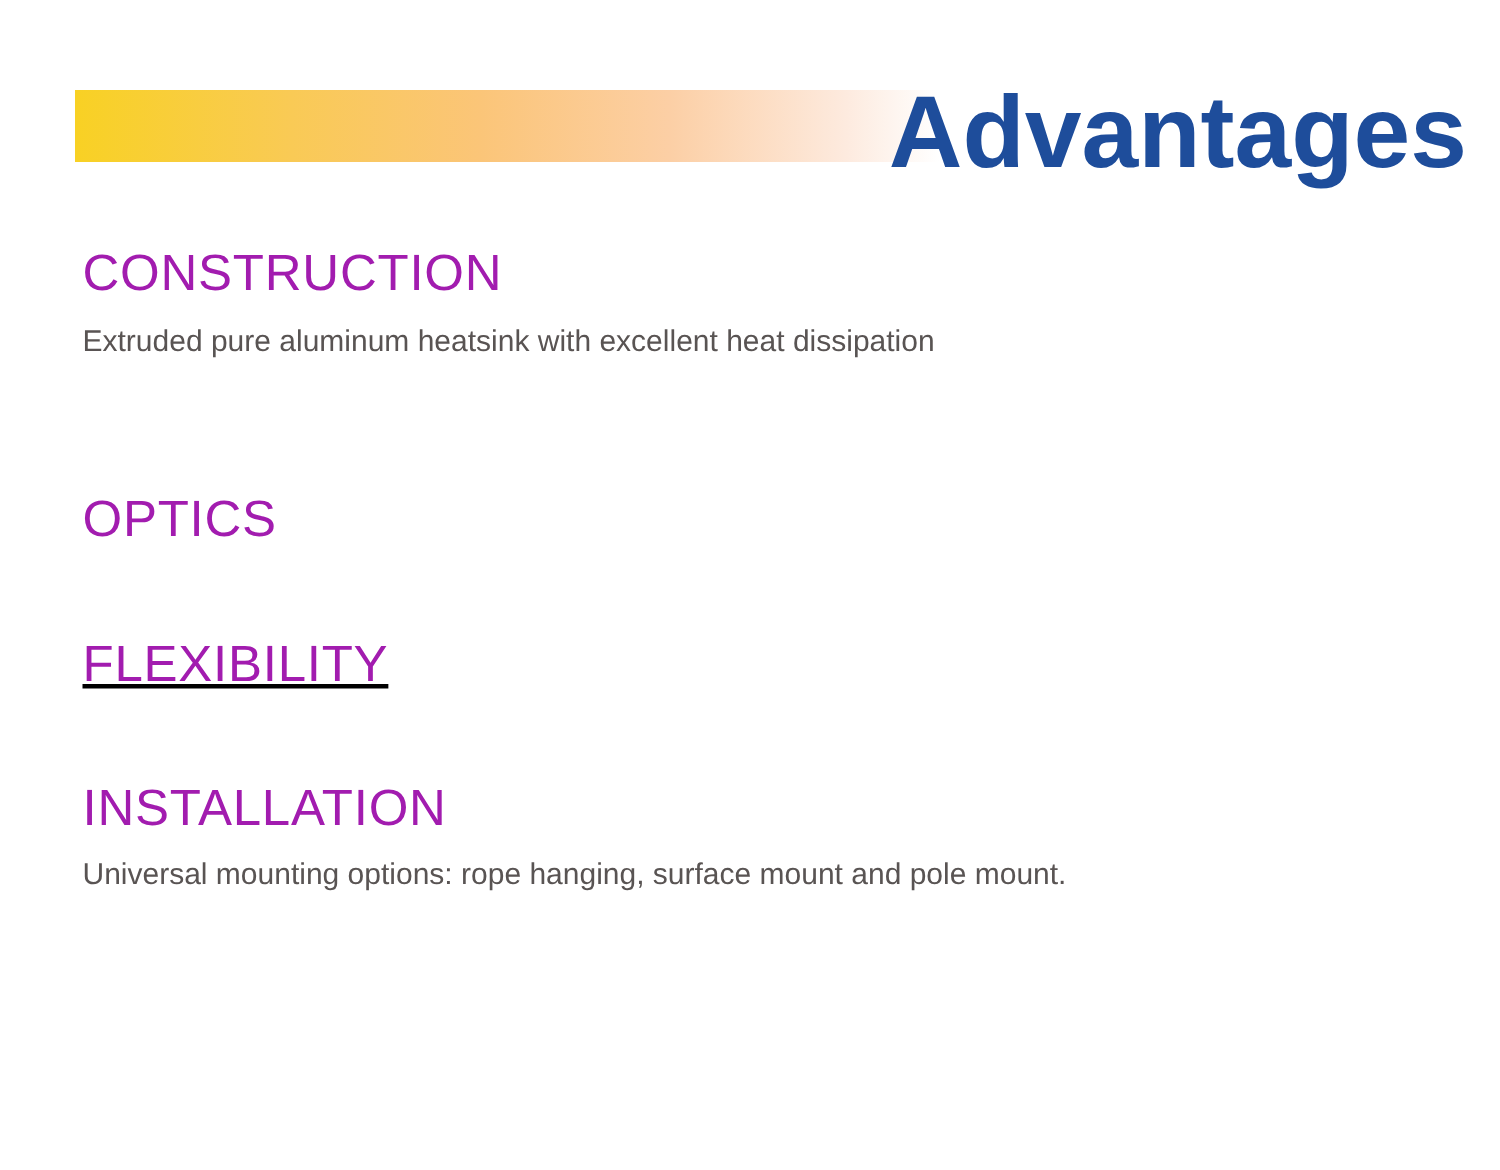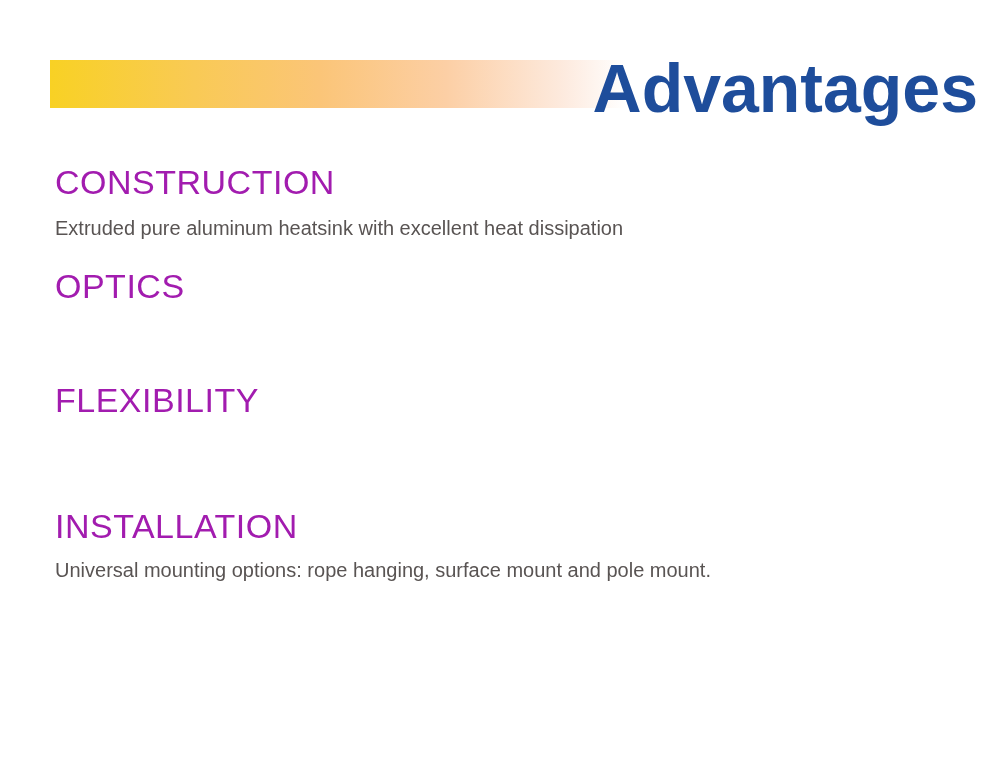--- a/index.html
+++ b/index.html
@@ -60,25 +60,25 @@
     color: #a21caf;
     letter-spacing: 0.5px;
   }
   .section p {
     margin: 12px 0 0 0;
     font-size: 20px;
     line-height: 28px;
     color: #595453;
     text-align: justify;
   }
-  .section-optics { margin-top: 24px; }
+  .section-optics { margin-top: 84px; }
   .section-optics p { margin-top: 10px; }
-  .section-flexibility { margin-top: 74px; }
+  .section-flexibility { margin-top: 57px; text-decoration: underline; }
   .section-flexibility p { margin-top: 13px; }
-  .section-installation { margin-top: 86px; }
+  .section-installation { margin-top: 56px; }
   .section-installation p { margin-top: 10px; }
 </style>
 </head>
 <body>
 
 <div class="page">
 
   <header>
     <div class="banner-bar"></div>
     <h1 class="banner-title">Advantages</h1>

